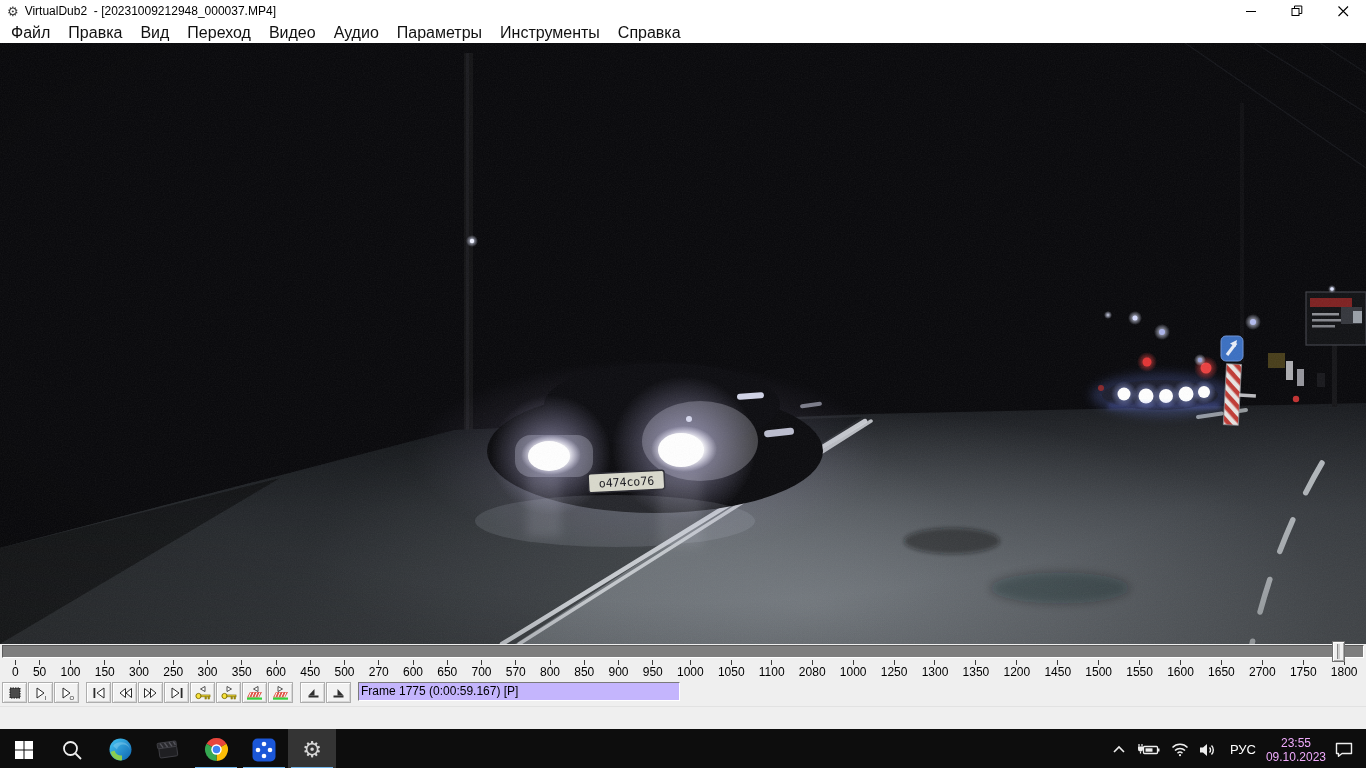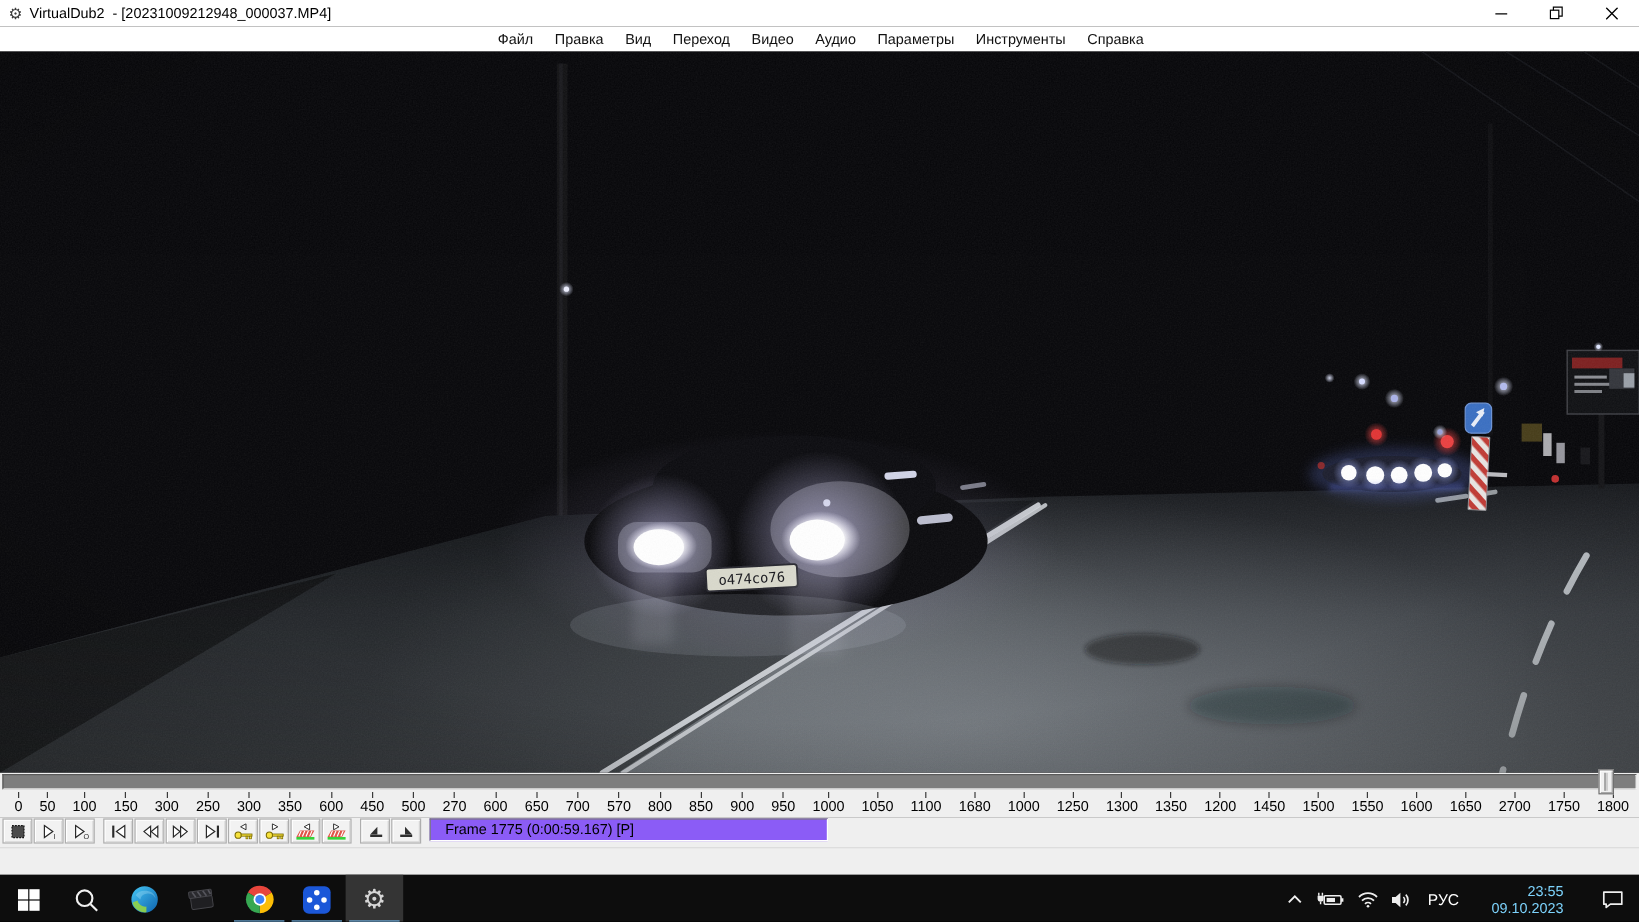--- a/index.html
+++ b/index.html
@@ -5,21 +5,21 @@
   html,body{margin:0;padding:0;}
   body{width:1366px;height:768px;overflow:hidden;font-family:"Liberation Sans",sans-serif;background:#000;}
   .screen{width:1366px;height:768px;display:flex;flex-direction:column;}
 
   
   .titlebar{height:22px;background:#ffffff;display:flex;align-items:center;font-size:12px;color:#000;flex:0 0 auto;}
   .app-icon{font-size:13px;line-height:1;margin:0 6px 0 7px;color:#3a3a3a;}
   .title-text{white-space:pre;}
   .win-controls{margin-left:auto;display:flex;height:100%;}
   .win-btn{width:46px;height:100%;display:flex;align-items:center;justify-content:center;color:#111;background:transparent;border:none;}
-  .menubar{height:21px;background:#ffffff;display:flex;align-items:center;font-size:12px;padding-left:2px;flex:0 0 auto;justify-content:center;}
+  .menubar{height:21px;background:#ffffff;display:flex;align-items:center;font-size:16px;padding-left:2px;flex:0 0 auto;}
   .menu-item{padding:2px 9px;color:#111;}
 
   
   .video-area{height:601px;position:relative;background:#060608;flex:0 0 auto;overflow:hidden;}
   .video-area svg{display:block;}
 
   
   .track-row{height:16px;background:#efefef;position:relative;flex:0 0 auto;}
   .track-groove{position:absolute;left:2px;right:2px;top:1px;height:11px;background:#7e7e7e;
     border-top:1px solid #5a5a5a;border-left:1px solid #5a5a5a;border-bottom:1px solid #ffffff;border-right:1px solid #ffffff;}
@@ -31,36 +31,36 @@
   .tick-mark{width:1px;height:5px;background:#3a3a3a;}
   .tick-label{font-size:12px;color:#000;line-height:14px;}
 
   
   .toolbar{height:24px;background:#efefef;display:flex;align-items:flex-start;padding:1px 0 0 2px;flex:0 0 auto;}
   .btns{display:flex;align-items:center;}
   .vd-btn{width:25px;height:21px;display:flex;align-items:center;justify-content:center;background:#f2f2f2;
     border:1px solid #aeaeae;box-shadow:inset 1px 1px 0 #fff, inset -1px -1px 0 #d6d6d6;padding:0;margin-right:1px;box-sizing:border-box;}
   .btn-gap{width:6px;height:1px;}
   .icon-wrap{display:flex;align-items:center;justify-content:center;}
-  .frame-info{margin-left:6px;width:318px;height:17px;background:#8b5cf6;border:1px solid;border-color:#7a7a7a #fff #fff #7a7a7a;
-    font-size:12px;line-height:17px;padding-left:12px;color:#000;}
+  .frame-info{margin-left:6px;width:318px;height:17px;background:#c4b5fd;border:1px solid;border-color:#7a7a7a #fff #fff #7a7a7a;
+    font-size:12px;line-height:17px;padding-left:2px;color:#000;}
   .statusbar{height:22px;background:#efefef;border-top:1px solid #e2e2e2;flex:0 0 auto;}
 
   
   .taskbar{height:41px;background:#0d0d0d;display:flex;align-items:stretch;flex:1 0 auto;}
   .task-apps{display:flex;}
   .task-cell{width:48px;display:flex;align-items:center;justify-content:center;position:relative;}
   .task-cell.active{background:#343434;}
   .underline{position:absolute;bottom:0;left:3px;right:3px;height:3px;background:var(--accent,#76b9ed);}
   .gear-glyph{font-size:22px;color:#d6d6d6;line-height:1;}
   .tray{margin-left:auto;display:flex;align-items:center;padding-right:4px;}
   .tray-icons{display:flex;align-items:center;gap:9px;margin-right:9px;}
   .tray-icon{display:flex;align-items:center;}
-  .lang{color:#fff;font-size:13px;margin:0 27px 0 4px;}
-  .clock{color:#7dd3fc;font-size:12px;text-align:right;line-height:14px;margin-right:23px;}
+  .lang{color:#fff;font-size:13px;margin:0 10px 0 4px;}
+  .clock{color:#f0abfc;font-size:12px;text-align:center;line-height:14px;margin-right:0;}
   .notif{display:flex;align-items:center;justify-content:center;width:36px;background:transparent;border:none;}
 </style>
 </head>
 <body>
 
 <div class="screen">
 
   <div class="titlebar">
     <span class="app-icon">⚙</span>
     <span class="title-text">VirtualDub2  - [20231009212948_000037.MP4]</span>
@@ -383,21 +383,21 @@
       <div class="tick">
         <div class="tick-mark"></div>
         <div class="tick-label">1050</div>
       </div>
       <div class="tick">
         <div class="tick-mark"></div>
         <div class="tick-label">1100</div>
       </div>
       <div class="tick">
         <div class="tick-mark"></div>
-        <div class="tick-label">1680</div>
+        <div class="tick-label">2080</div>
       </div>
       <div class="tick">
         <div class="tick-mark"></div>
         <div class="tick-label">1000</div>
       </div>
       <div class="tick">
         <div class="tick-mark"></div>
         <div class="tick-label">1250</div>
       </div>
       <div class="tick">

